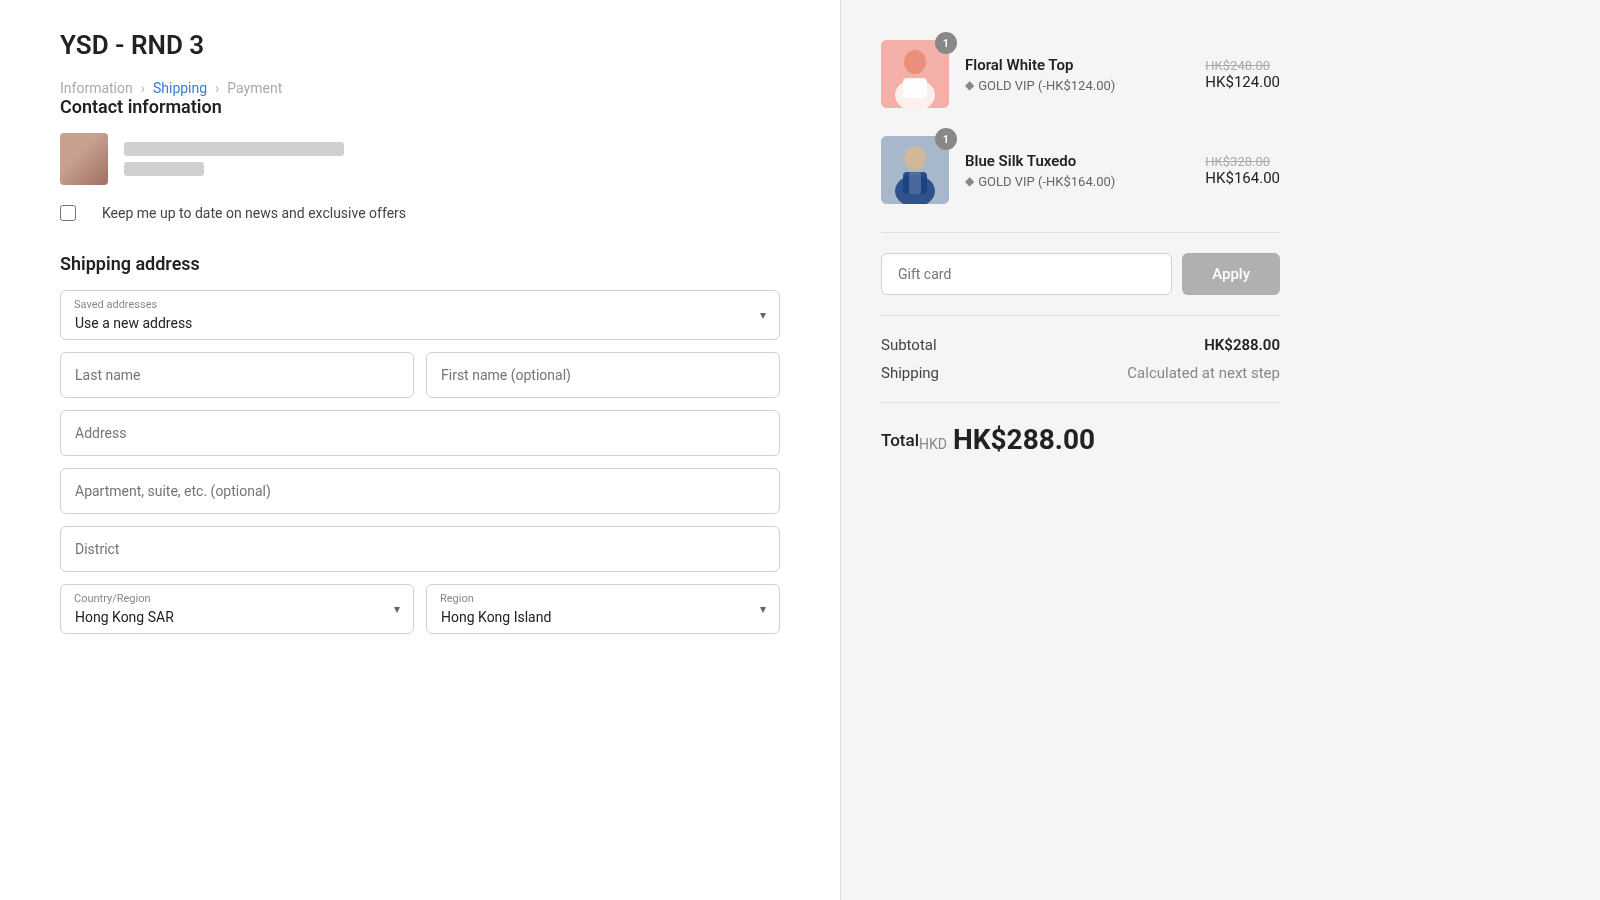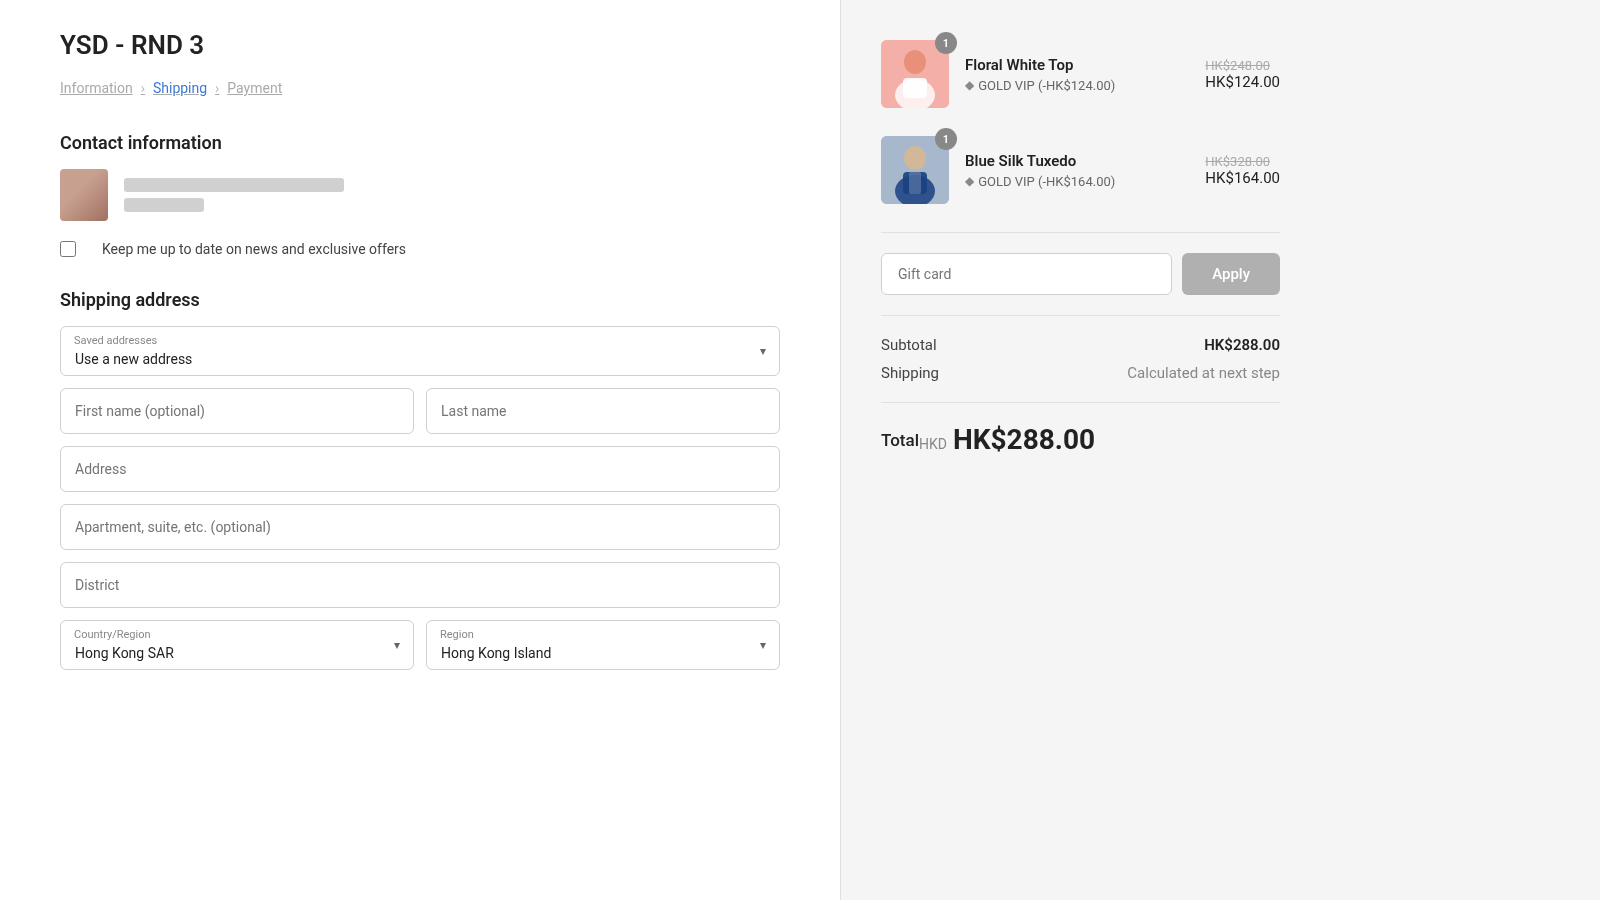--- a/index.html
+++ b/index.html
@@ -26,22 +26,20 @@
       font-weight: 600;
       color: #222;
       margin-bottom: 20px;
     }
     .breadcrumb {
       display: flex;
       align-items: center;
       gap: 8px;
       font-size: 14px;
       color: #aaa;
-      margin-bottom: 36px;
-      text-decoration: underline;
     }
     .breadcrumb .sep {
       color: #bbb;
     }
     .section-title {
       font-size: 18px;
       font-weight: 600;
       color: #222;
       margin-bottom: 16px;
     }
@@ -326,22 +324,22 @@
 
     <div class="select-wrapper">
       <span class="dropdown-label">Saved addresses</span>
       <select>
         <option>Use a new address</option>
       </select>
       <span class="chevron-icon">▾</span>
     </div>
 
     <div class="form-row">
+      <input type="text" class="form-input half" placeholder="Last name" style="">
       <input type="text" class="form-input half" placeholder="First name (optional)" style="">
-      <input type="text" class="form-input half" placeholder="Last name" style="">
     </div>
 
     <input type="text" class="form-input" style="margin-bottom: 12px;" placeholder="Address">
 
     <input type="text" class="form-input" style="margin-bottom: 12px;" placeholder="Apartment, suite, etc. (optional)">
 
     <input type="text" class="form-input" style="margin-bottom: 12px;" placeholder="District">
 
     <div class="form-row">
       <div class="select-wrapper" style="flex:1;">

